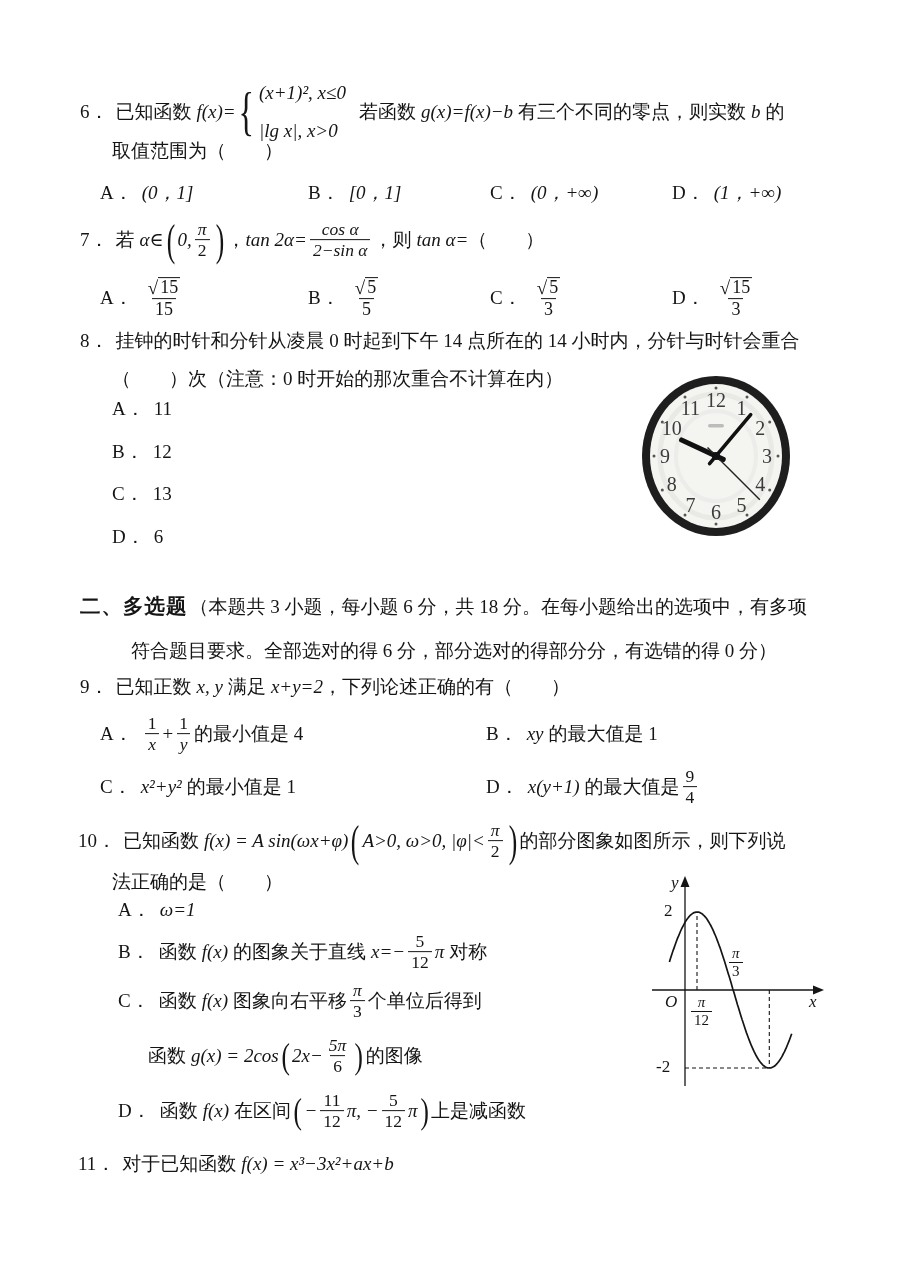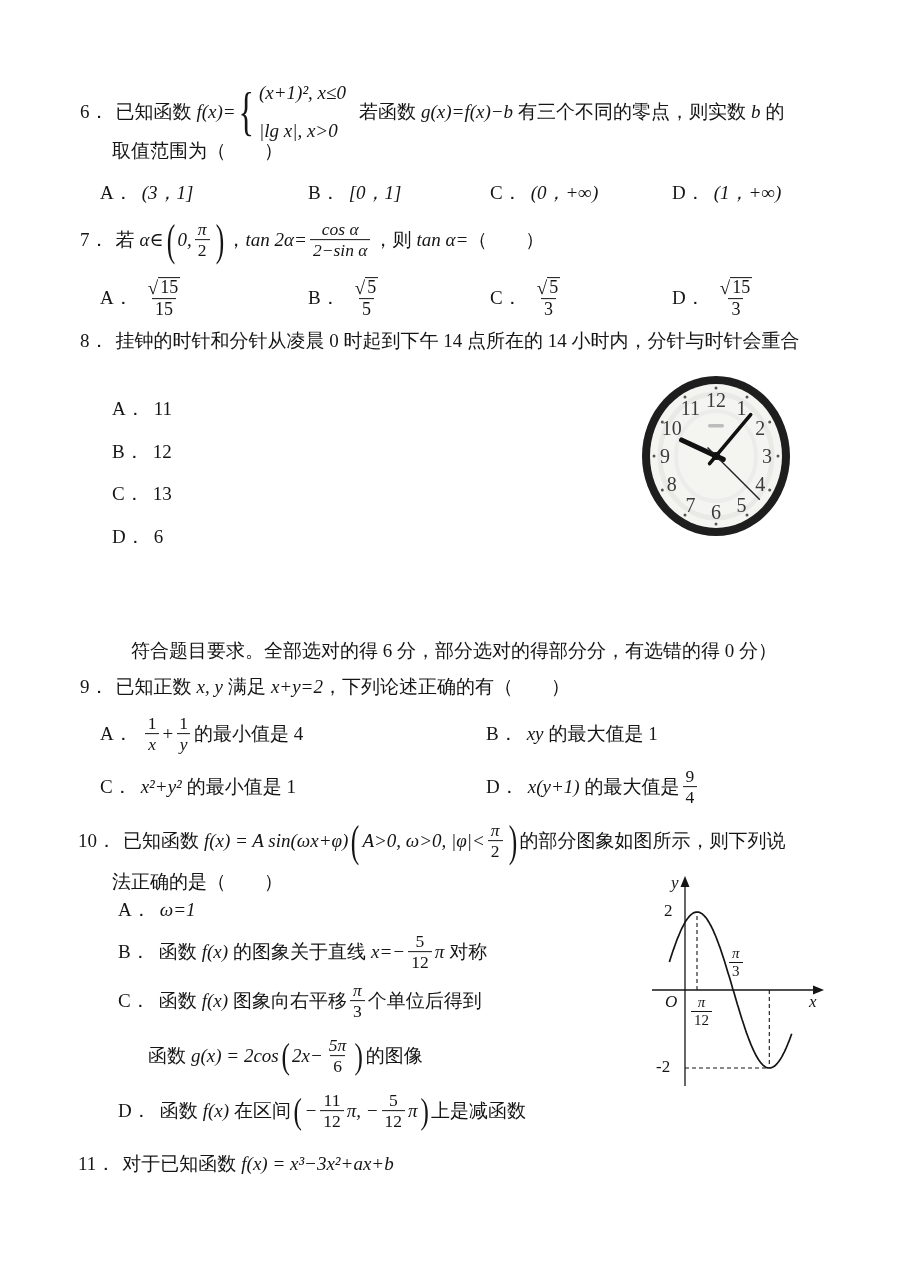--- a/index.html
+++ b/index.html
@@ -48,21 +48,21 @@
     <span class="m sp">g(x)=f(x)−b</span>
     <span class="sp">有三个不同的零点，则实数</span>
     <span class="m sp">b</span>
     <span class="sp">的</span>
   </div>
   <div class="row" style="left:112px;top:151px">
     <span>取值范围为（　　）</span>
   </div>
   <div class="row" style="left:100px;top:193px">
     <span class="olabel">A．</span>
-    <span class="m">(3，1]</span>
+    <span class="m">(0，1]</span>
   </div>
   <div class="row" style="left:308px;top:193px">
     <span class="olabel">B．</span>
     <span class="m">[0，1]</span>
   </div>
   <div class="row" style="left:490px;top:193px">
     <span class="olabel">C．</span>
     <span class="m">(0，+∞)</span>
   </div>
   <div class="row" style="left:672px;top:193px">
@@ -128,20 +128,23 @@
             <span class="rsign">√</span>
             <span class="rbody">15</span>
           </span></span>
       <span class="fd">3</span>
     </span>
   </div>
 
   <div class="row" style="left:80px;top:341px">
     <span class="qnum">8．</span>
     <span>挂钟的时针和分针从凌晨 0 时起到下午 14 点所在的 14 小时内，分针与时针会重合</span>
+  </div>
+  <div class="row" style="left:112px;top:379px">
+    <span>（　　）次（注意：0 时开始的那次重合不计算在内）</span>
   </div>
   <div class="row" style="left:112px;top:409px">
     <span class="olabel">A．</span>
     <span>11</span>
   </div>
   <div class="row" style="left:112px;top:452px">
     <span class="olabel">B．</span>
     <span>12</span>
   </div>
   <div class="row" style="left:112px;top:494px">
@@ -186,20 +189,24 @@
           <text x="50.5" y="40.5" text-anchor="middle" class="clock-num" fill="#3b3b3b">11</text>
           <circle cx="45.0" cy="23.1" r="1.5" fill="#555"></circle>
         </g>
       <line id="clock-hour-hand" x1="76" y1="90" x2="76" y2="44" stroke="#111" stroke-width="5" stroke-linecap="round" transform="rotate(295 76 82)"></line>
       <line id="clock-minute-hand" x1="76" y1="92" x2="76" y2="28" stroke="#111" stroke-width="3.6" stroke-linecap="round" transform="rotate(40 76 82)"></line>
       <line id="clock-second-hand" x1="76" y1="94" x2="76" y2="20" stroke="#222" stroke-width="1.4" transform="rotate(135 76 82)"></line>
       <ellipse cx="76" cy="82" rx="4" ry="4" fill="#111"></ellipse>
     </svg>
   </div>
 
+  <div class="row" style="left:80px;top:607px">
+    <span class="sec-title">二、多选题</span>
+    <span>（本题共 3 小题，每小题 6 分，共 18 分。在每小题给出的选项中，有多项</span>
+  </div>
   <div class="row" style="left:131px;top:651px">
     <span>符合题目要求。全部选对的得 6 分，部分选对的得部分分，有选错的得 0 分）</span>
   </div>
 
   <div class="row" style="left:80px;top:687px">
     <span class="qnum">9．</span>
     <span>已知正数</span>
     <span class="m sp">x, y</span>
     <span class="sp">满足</span>
     <span class="m sp">x+y=2</span>

